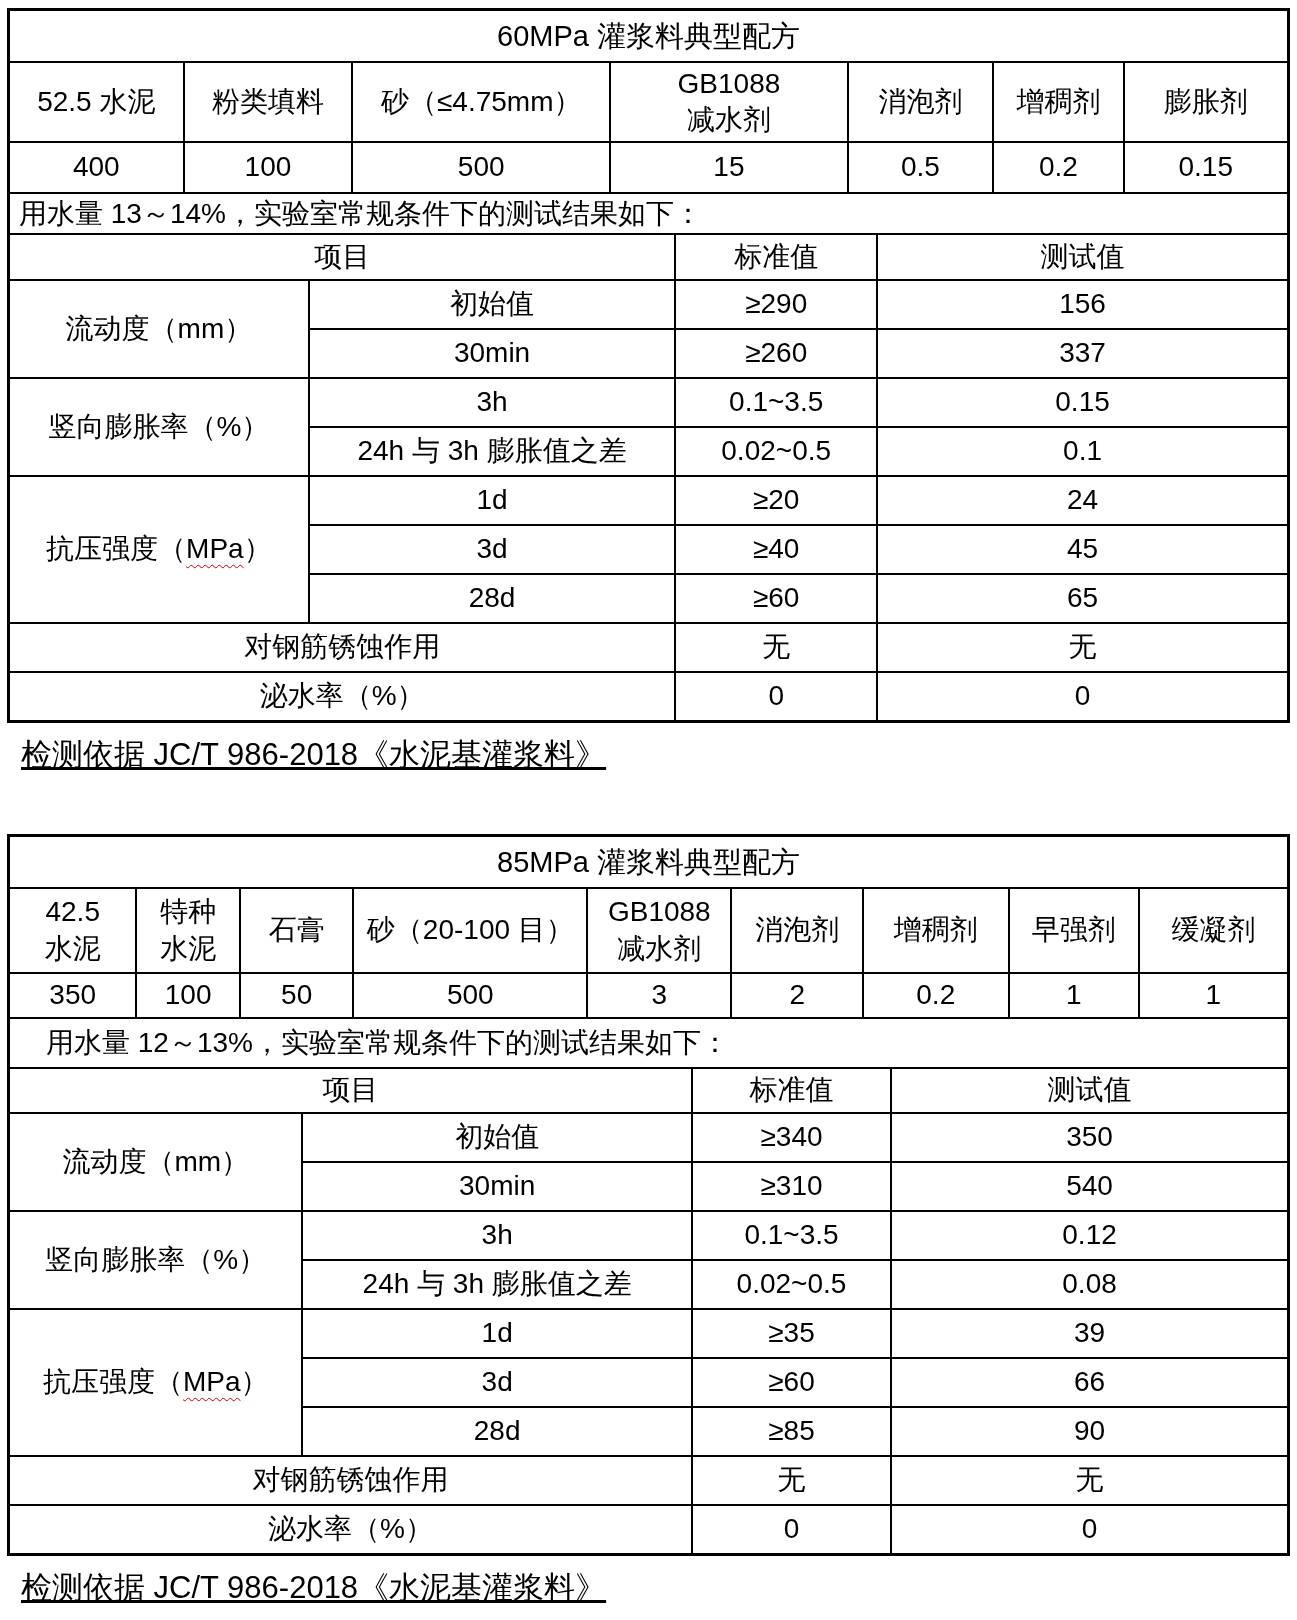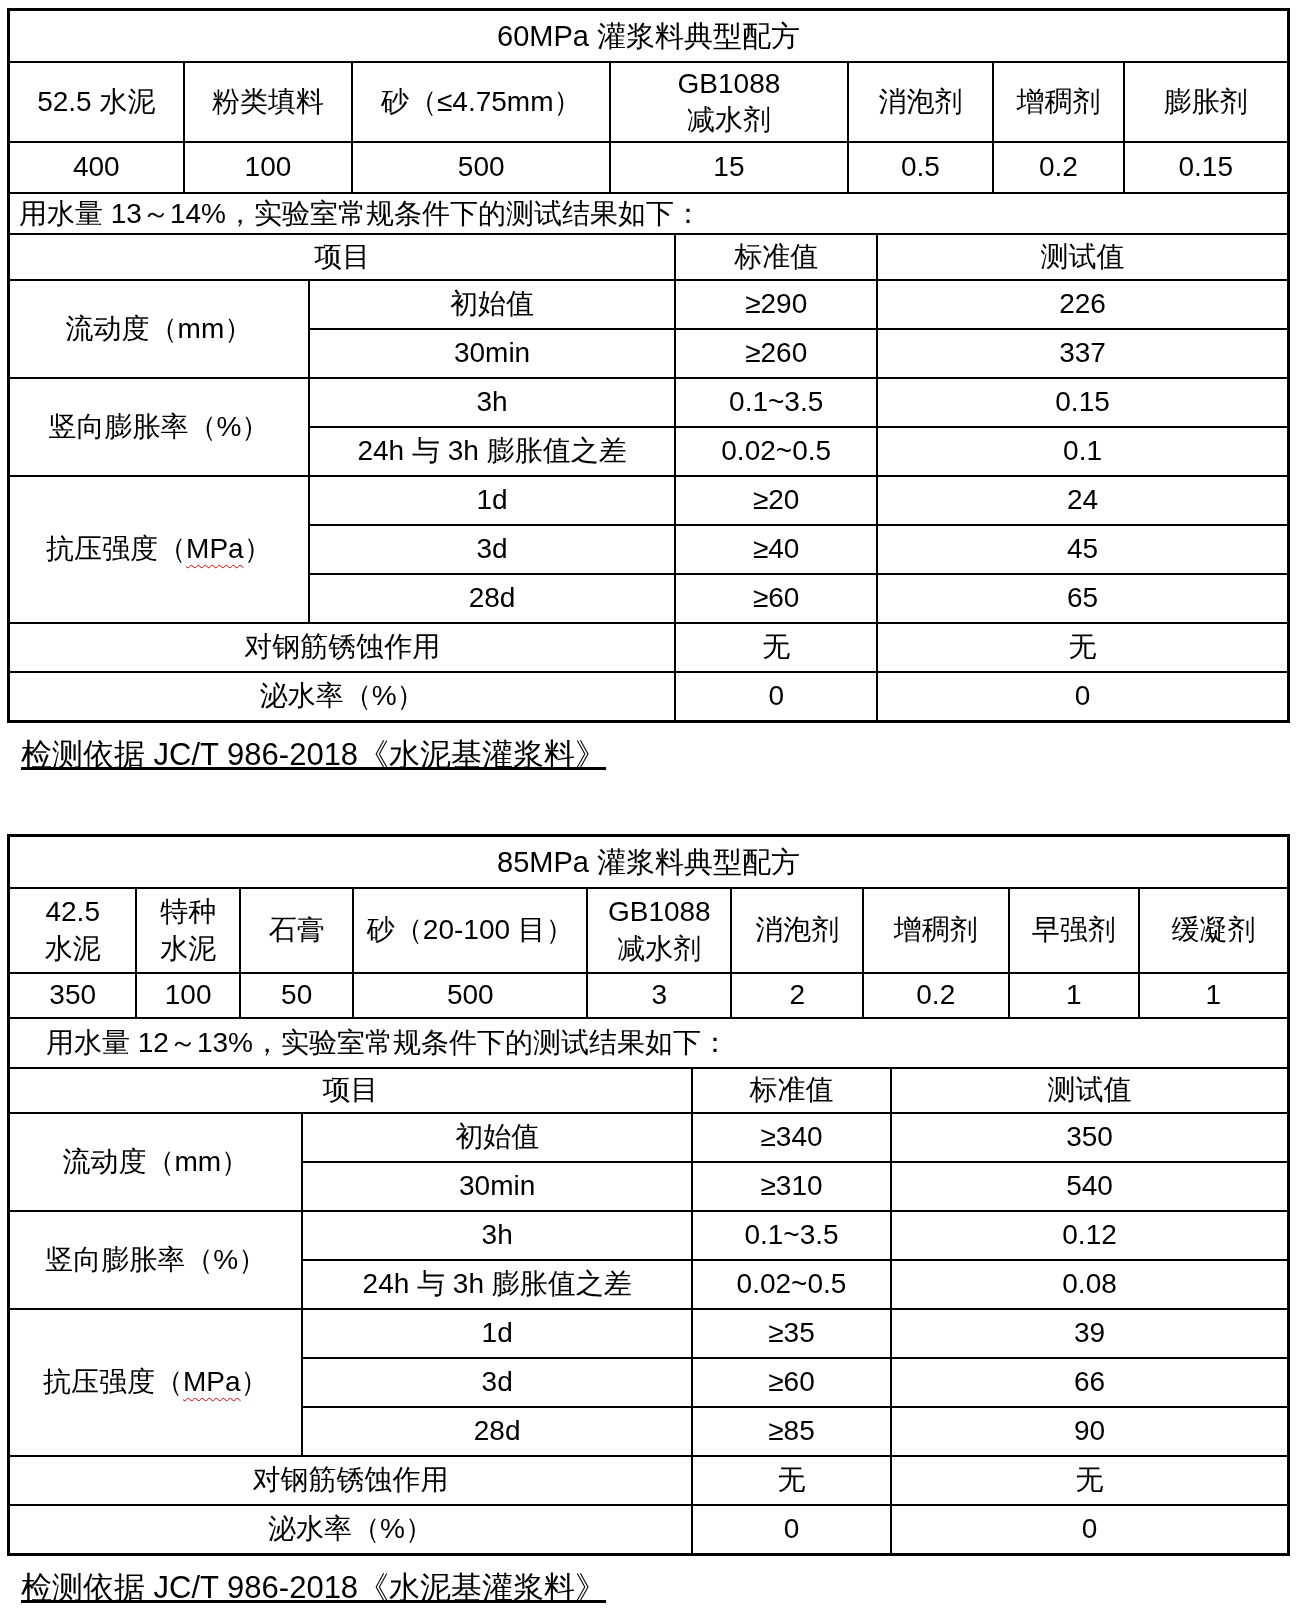--- a/index.html
+++ b/index.html
@@ -95,21 +95,21 @@
     <tbody>
       <tr class="res-head">
         <td colspan="2">项目</td>
         <td>标准值</td>
         <td>测试值</td>
       </tr>
       <tr>
         <td rowspan="2">流动度（mm）</td>
         <td>初始值</td>
         <td>≥290</td>
-        <td>226</td>
+        <td>156</td>
       </tr>
       <tr>
         <td>30min</td>
         <td>≥260</td>
         <td>337</td>
       </tr>
       <tr>
         <td rowspan="2">竖向膨胀率（%）</td>
         <td>3h</td>
         <td>0.1~3.5</td>

